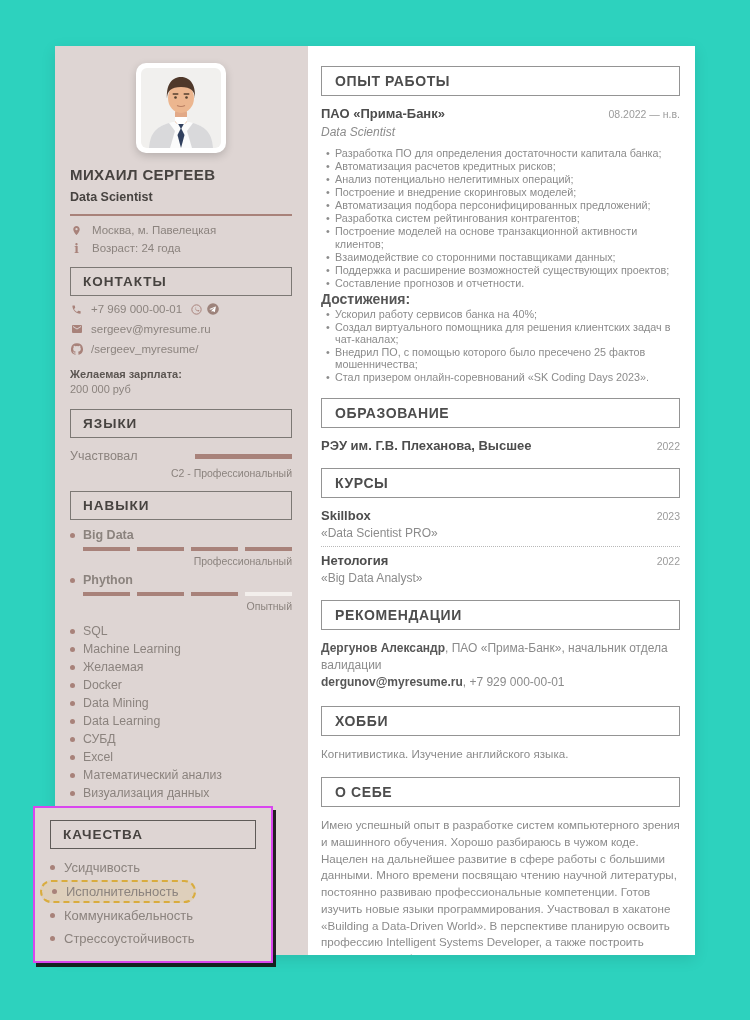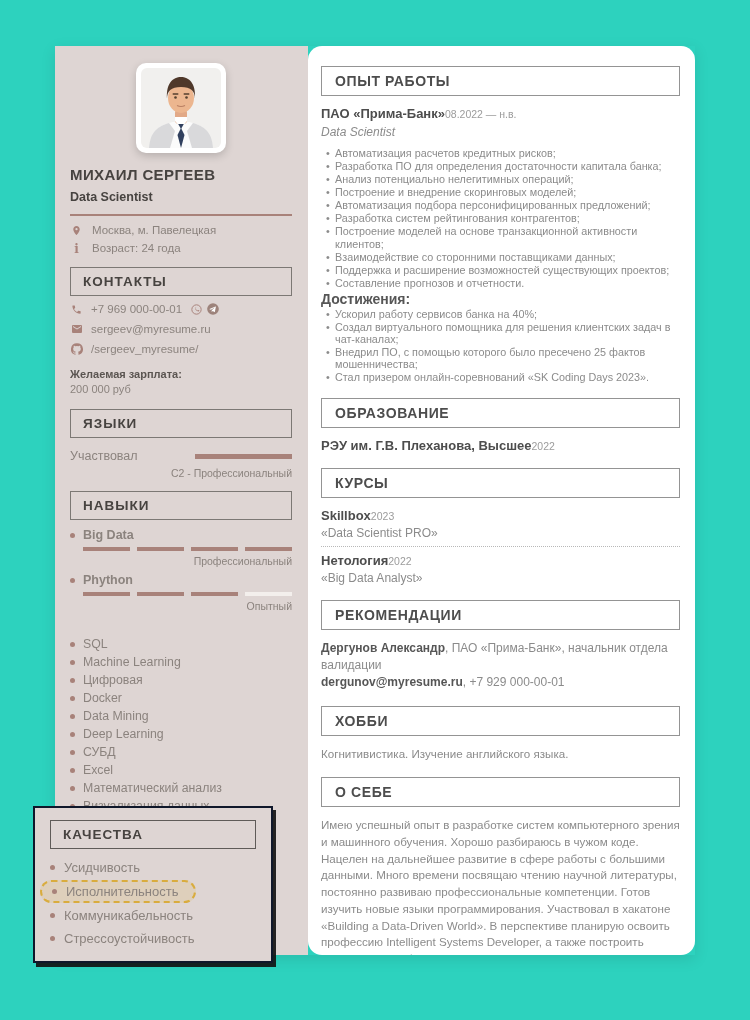--- a/index.html
+++ b/index.html
@@ -29,34 +29,34 @@
   .salary-label { font-weight:700; font-size:11px; color:#5b5551; }
   .salary-value { font-size:11px; margin-top:3px; }
   .lang-row { display:flex; justify-content:space-between; align-items:center; font-size:12.5px; margin-top:11px; }
   .lang-bar { width:97px; height:5px; background:#a8827a; }
   .level-label { text-align:right; font-size:10.5px; margin-top:4px; }
   .skill-name-row { display:flex; align-items:center; gap:8px; font-size:12.5px; margin-top:8px; line-height:14px;font-weight:bold; }
   .dot { width:5px; height:5px; border-radius:50%; background:#a8827a; flex:0 0 5px; }
   .bars { display:flex; gap:7px; margin-top:5px; padding-left:13px; }
   .bar-seg { flex:1; height:4px; background:#a8827a; }
   .bar-seg.empty { background:#f3efec; }
-  .skill-list { margin-top:26px;text-align:right; }
+  .skill-list { margin-top:13px;text-align:right; }
   .li-row { display:flex; align-items:center; gap:8px; font-size:12.3px; margin-bottom:5px; line-height:13px; }
 
   
-  .qualities-box { position:absolute; left:33px; top:806px; width:240px; height:157px; background:#ded5d3; border:2px solid #0f172a; box-shadow:3px 4px 0 rgba(18,18,18,.92); padding:12px 15px; z-index:10; color:#8b837e; }
+  .qualities-box { position:absolute; left:33px; top:806px; width:240px; height:157px; background:#ded5d3; border:2px solid #d946ef; box-shadow:3px 4px 0 rgba(18,18,18,.92); padding:12px 15px; z-index:10; color:#8b837e; }
   .qualities-box .hbox { margin:0 0 11px; border-color:#5f5b58; background:#ded5d3; }
   .q-row { display:flex; align-items:center; gap:9px; font-size:13px; margin-bottom:8px; line-height:15px; }
   .q-row.hl { border:2px dashed #d9ac3e; border-radius:15px; background:rgba(224,185,79,.18); padding:2px 16px 2px 10px; margin:-3px 0 5px -10px; width:fit-content; }
 
   
-  .main { flex:1; background:#fff; padding:20px 15px 0 13px; color:#8b8b8b; overflow:hidden;border-radius:14px; }
+  .main { flex:1; background:#fff; padding:20px 15px 0 13px; color:#8b8b8b; overflow:hidden; }
   .hbox-main { border:1px solid #949494; padding:6px 13px; font-weight:700; font-size:14px; letter-spacing:.6px; color:#4d4d4d; background:#fff; }
   .mt { margin-top:15px; }
-  .row-split { display:flex; align-items:baseline; margin-top:10px; }
+  .row-split { display:flex; justify-content:space-between; align-items:baseline; margin-top:10px; }
   .strong-name { font-size:13px; font-weight:700; color:#4d4d4d; }
   .date { font-size:10.5px; color:#9c9c9c; }
   .position { font-style:italic; font-size:12px; margin-top:4px; }
   ul.blist { list-style:none; margin-top:8px; padding-left:14px; }
   ul.blist li { font-size:10.8px; line-height:1.12; position:relative; margin-bottom:1px; }
   ul.blist li::before { content:"•"; position:absolute; left:-9px; }
   .ach-label { font-size:14px; font-weight:700; color:#565656; margin-top:2px; }
   .sub-line { font-size:12px; margin-top:3px; }
   .dotted { border-top:1px dotted #b8b8b8; margin:6px 0; }
   .rec-text { font-size:12px; line-height:1.4; margin-top:10px; }
@@ -196,33 +196,33 @@
       <div class="li-row">
           <span class="dot"></span>
           <span>SQL</span>
         </div>
       <div class="li-row">
           <span class="dot"></span>
           <span>Machine Learning</span>
         </div>
       <div class="li-row">
           <span class="dot"></span>
-          <span>Цифровая</span>
+          <span>Желаемая</span>
         </div>
       <div class="li-row">
           <span class="dot"></span>
           <span>Docker</span>
         </div>
       <div class="li-row">
           <span class="dot"></span>
           <span>Data Mining</span>
         </div>
       <div class="li-row">
           <span class="dot"></span>
-          <span>Deep Learning</span>
+          <span>Data Learning</span>
         </div>
       <div class="li-row">
           <span class="dot"></span>
           <span>СУБД</span>
         </div>
       <div class="li-row">
           <span class="dot"></span>
           <span>Excel</span>
         </div>
       <div class="li-row">
@@ -238,22 +238,22 @@
 
   <section class="main">
 
     <div class="hbox-main">ОПЫТ РАБОТЫ</div>
     <div class="row-split">
       <span class="strong-name">ПАО «Прима-Банк»</span>
       <span class="date">08.2022 — н.в.</span>
     </div>
     <div class="position">Data Scientist</div>
     <ul class="blist">
+      <li>Разработка ПО для определения достаточности капитала банка;</li>
       <li>Автоматизация расчетов кредитных рисков;</li>
-      <li>Разработка ПО для определения достаточности капитала банка;</li>
       <li>Анализ потенциально нелегитимных операций;</li>
       <li>Построение и внедрение скоринговых моделей;</li>
       <li>Автоматизация подбора персонифицированных предложений;</li>
       <li>Разработка систем рейтингования контрагентов;</li>
       <li>Построение моделей на основе транзакционной активности клиентов;</li>
       <li>Взаимодействие со сторонними поставщиками данных;</li>
       <li>Поддержка и расширение возможностей существующих проектов;</li>
       <li>Составление прогнозов и отчетности.</li>
     </ul>
     <div class="ach-label">Достижения:</div>

